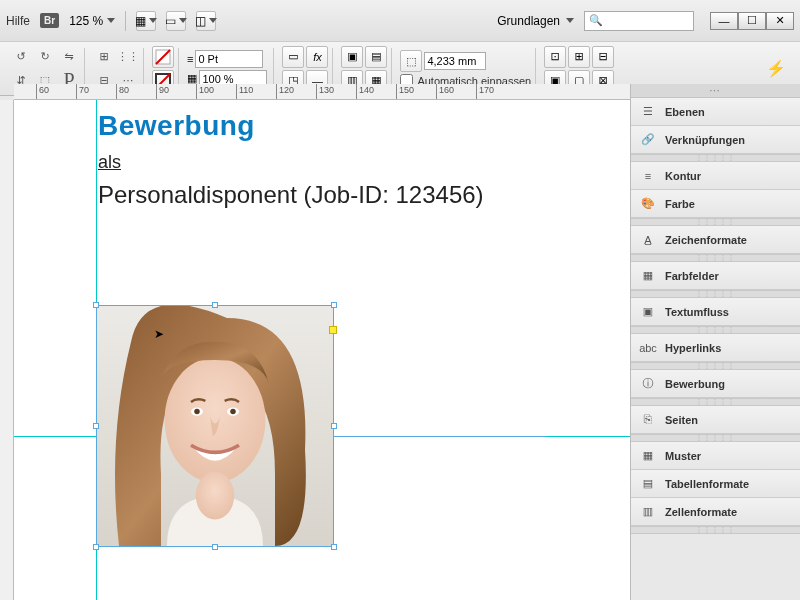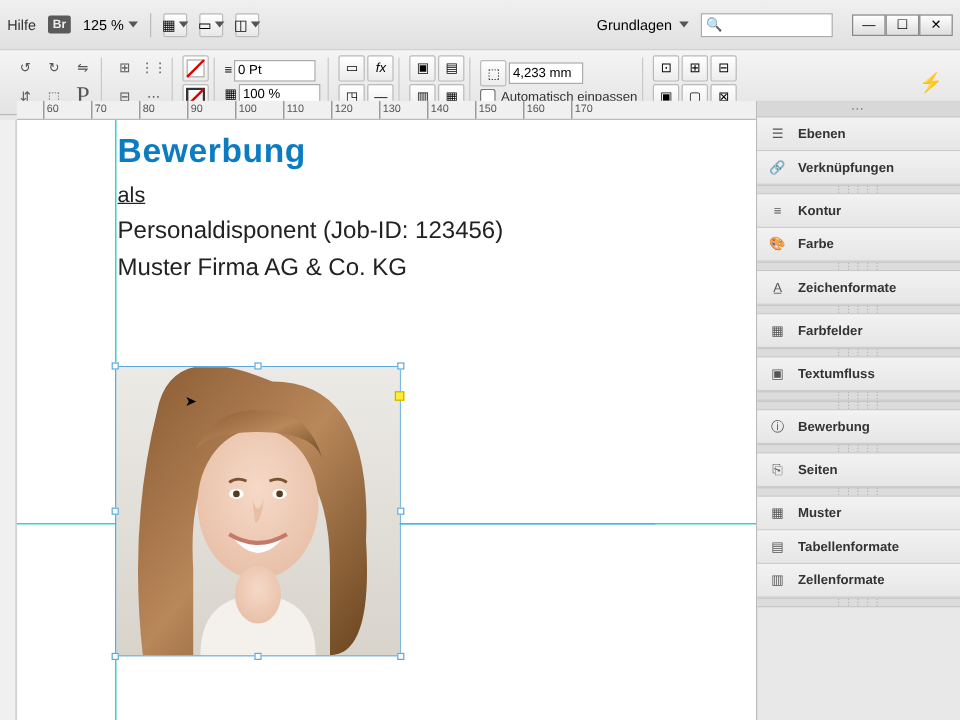--- a/index.html
+++ b/index.html
@@ -28,21 +28,21 @@
 .ruler-h { position:absolute; top:84px; left:14px; right:170px; height:16px; background:#f0f0f0; border-bottom:1px solid #bbb; font-size:9px; color:#555; overflow:hidden;text-align:right; }
 .ruler-h .tick { position:absolute; top:0; height:16px; border-left:1px solid #888; }
 .ruler-h .tick span { position:absolute; top:1px; left:2px; }
 .ruler-v { position:absolute; top:100px; left:0; width:14px; bottom:0; background:#f0f0f0; border-right:1px solid #bbb;}
 .canvas { position:absolute; top:100px; left:14px; right:170px; bottom:0; background:#fff; overflow:hidden;}
 .guide-v { position:absolute; top:0; bottom:0; width:0; border-left:1px solid #00c8c8; }
 .guide-h { position:absolute; left:0; right:0; height:0; border-top:1px solid #00c8c8; }
 
 .doc { position:absolute; left:84px; top:10px; }
 .title { color:#0b7cc1; font-size:28px; font-weight:bold; letter-spacing:0.5px; }
-.txt { font-size:20px; color:#222; margin-top:8px; }
+.txt { font-size:24px; color:#222; margin-top:8px;text-align:center; }
 .txt-sm { font-size:18px; color:#222; margin-top:10px;text-decoration:underline; }
 
 .img-frame { position:absolute; left:82px; top:205px; width:238px; height:242px; border:1px solid #5aa8e0; }
 .img-frame .handle { position:absolute; width:6px; height:6px; background:#fff; border:1px solid #5aa8e0; }
 .img-frame .h-tl{top:-4px;left:-4px;} .img-frame .h-tr{top:-4px;right:-4px;}
 .img-frame .h-bl{bottom:-4px;left:-4px;} .img-frame .h-br{bottom:-4px;right:-4px;}
 .img-frame .h-t{top:-4px;left:50%;margin-left:-3px;} .img-frame .h-b{bottom:-4px;left:50%;margin-left:-3px;}
 .img-frame .h-l{left:-4px;top:50%;margin-top:-3px;} .img-frame .h-r{right:-4px;top:50%;margin-top:-3px;}
 .img-frame .yel { position:absolute; top:20px; right:-4px; width:8px;height:8px; background:#ffeb3b; border:1px solid #c9b400;}
 .portrait { width:100%; height:100%; }
@@ -243,21 +243,20 @@
 <div class="ruler-v"></div>
 
 <div class="canvas">
   <div class="guide-v" style="left:82px;"></div>
   <div class="guide-h" style="top:336px;"></div>
 
   <div class="doc">
     <div class="title">Bewerbung</div>
     <div class="txt-sm">als</div>
     <div class="txt">Personaldisponent (Job-ID: 123456)</div>
-    <div class="txt">Muster Firma AG &amp; Co. KG</div>
   </div>
 
   <div class="linkbox"></div>
 
   <div class="img-frame">
     <svg class="portrait" viewBox="0 0 200 200" preserveAspectRatio="xMidYMid slice">
       <defs>
         <radialGradient id="skin" cx="50%" cy="40%" r="60%">
           <stop offset="0%" stop-color="#f6d9c8"></stop>
             <stop offset="100%" stop-color="#e8c0a8"></stop>
@@ -329,20 +328,24 @@
   <div class="panel-row">
       <span class="pico">▦</span>
       <span class="plabel">Farbfelder</span>
     </div>
   <div class="grip"></div>
   <div class="panel-row">
       <span class="pico">▣</span>
       <span class="plabel">Textumfluss</span>
     </div>
   <div class="grip"></div>
+  <div class="panel-row">
+      <span class="pico">abc</span>
+      <span class="plabel">Hyperlinks</span>
+    </div>
   <div class="grip"></div>
   <div class="panel-row">
       <span class="pico">ⓘ</span>
       <span class="plabel">Bewerbung</span>
     </div>
   <div class="grip"></div>
   <div class="panel-row">
       <span class="pico">⎘</span>
       <span class="plabel">Seiten</span>
     </div>

